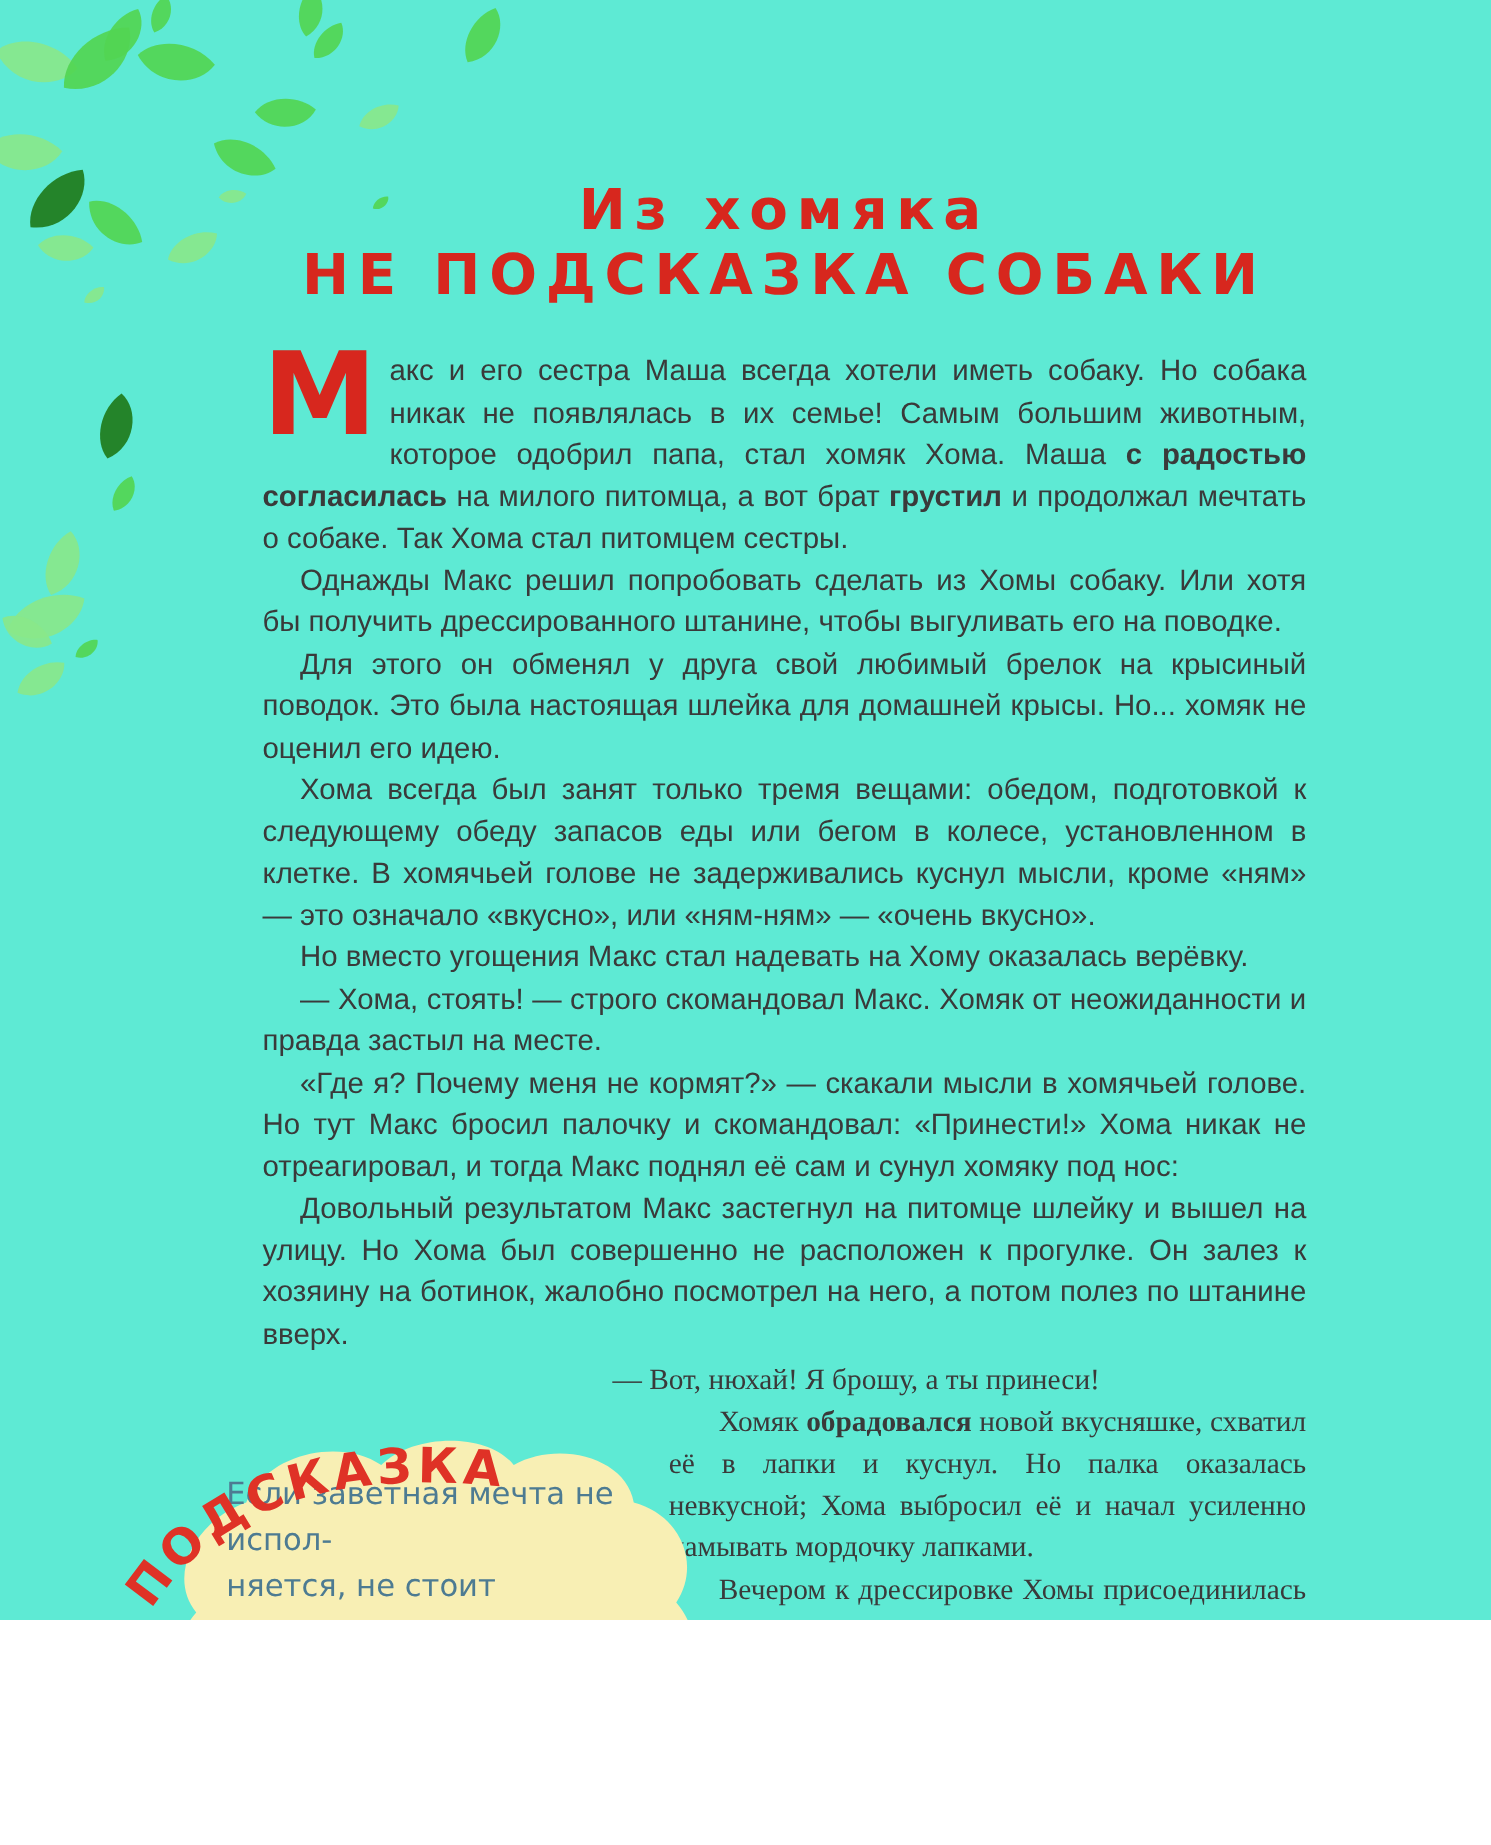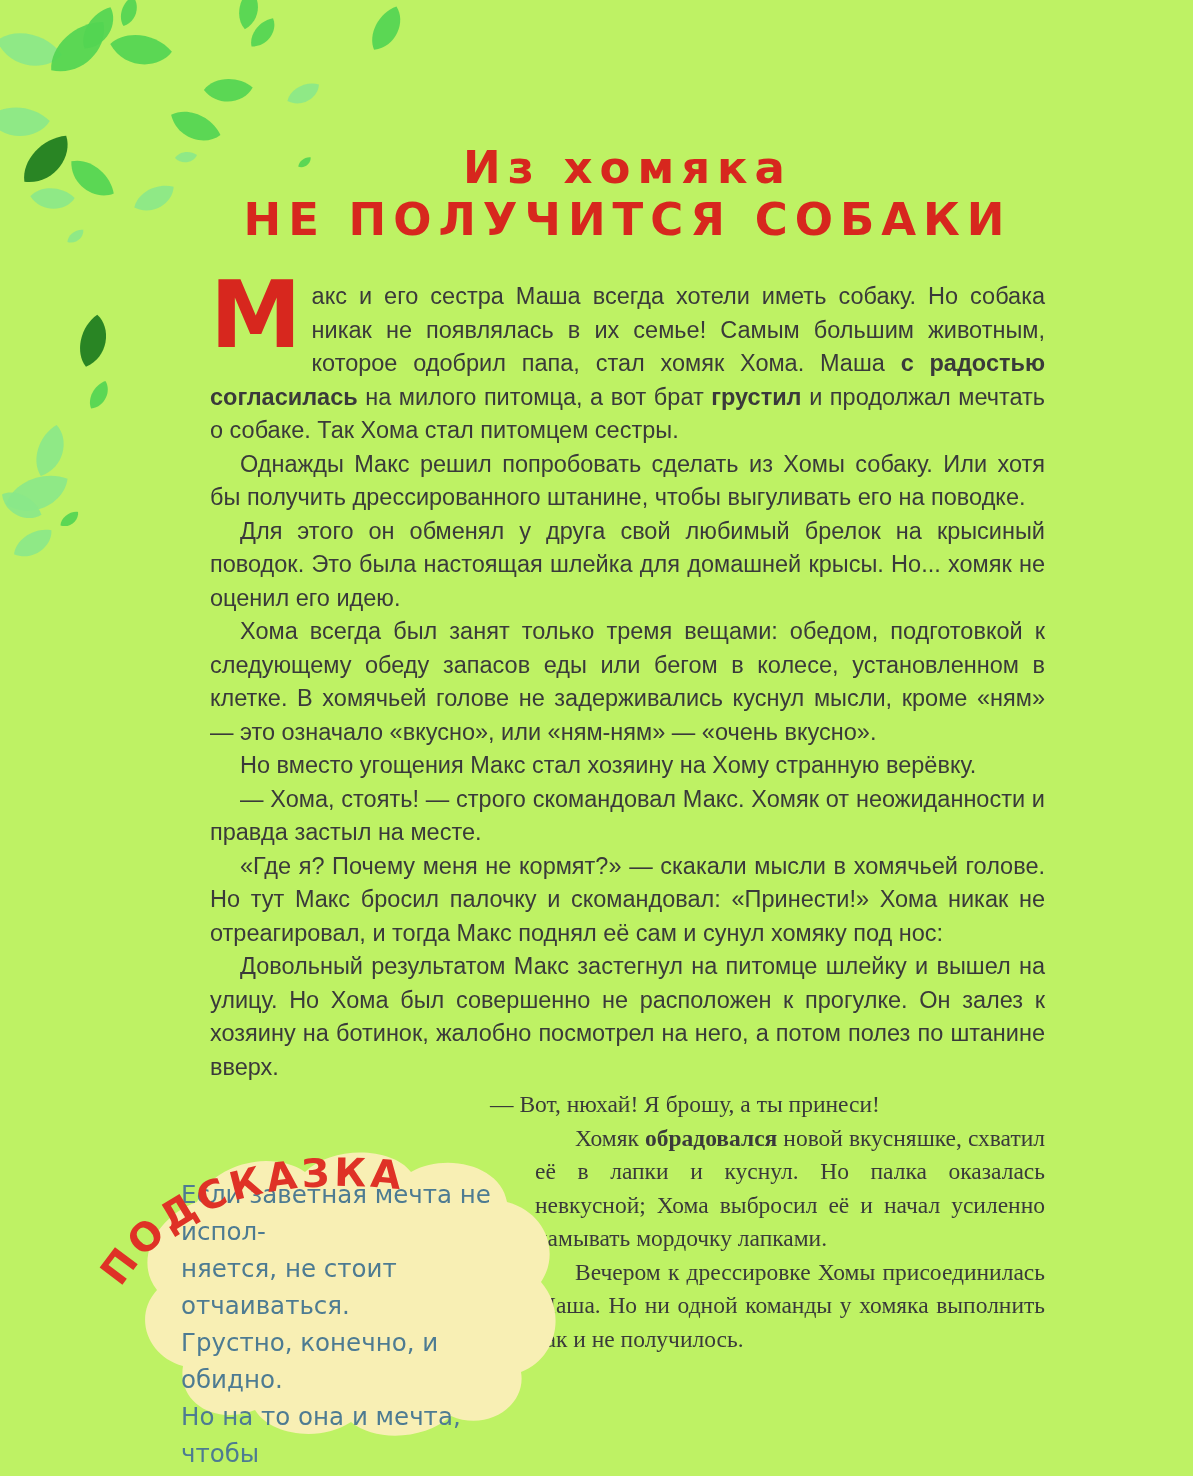--- a/index.html
+++ b/index.html
@@ -7,22 +7,22 @@
     --label-red:#df3226;
     --body:#3a3a3a;
     --hint-text:#4d7b92;
     --bubble:#f8efb4;
     --leaf:#52d552;
     --leaf-light:#8ae88a;
     --leaf-dark:#217e21;
   }
   html,body{margin:0;padding:0;background:#ffffff;}
   .page{
-    position:relative;width:1193px;height:1476px;margin:0 auto;
-    background:#bef264;overflow:hidden;
+    position:relative;width:1193px;height:1296px;margin:0 auto;
+    background:#5eead4;overflow:hidden;
     font-family:"Liberation Sans",sans-serif;color:var(--body);
   }
   
   .leaves{position:absolute;left:0;top:0;width:520px;height:660px;pointer-events:none;}
   .leaf-a{fill:var(--leaf);opacity:.92;}
   .leaf-b{fill:var(--leaf-light);opacity:.9;}
   .leaf-c{fill:var(--leaf-dark);opacity:.95;}
   
   .title{
     position:absolute;left:210px;top:142px;width:835px;text-align:center;
@@ -95,30 +95,30 @@
       <use href="#leaf" class="leaf-b" transform="translate(52 452) rotate(-65) scale(1.2)"></use>
       <use href="#leaf" class="leaf-b" transform="translate(38 496) rotate(-15) scale(1.5)"></use>
       <use href="#leaf" class="leaf-b" transform="translate(20 507) rotate(35) scale(1.0)"></use>
       <use href="#leaf" class="leaf-a" transform="translate(70 520) rotate(-30) scale(0.5)"></use>
       <use href="#leaf" class="leaf-b" transform="translate(34 545) rotate(-25) scale(1.0)"></use>
     </g>
   </svg>
 
   <div class="title">
     <div>Из хомяка</div>
-    <div>НЕ ПОЛУЧИТСЯ СОБАКИ</div>
+    <div>НЕ ПОДСКАЗКА СОБАКИ</div>
   </div>
 
   <div class="content">
     <div>
         <p class="first"><span class="dropcap">М</span><span>акс и его сестра Маша всегда хотели иметь собаку. Но собака никак не появлялась в их семье! Самым большим животным, которое одобрил папа, стал хомяк Хома. Маша </span><span class="b">с радостью согласилась</span><span> на милого питомца, а вот брат </span><span class="b">грустил</span><span> и продолжал мечтать о собаке. Так Хома стал питомцем сестры.</span></p>
         <p><span>Однажды Макс решил попробовать сделать из Хомы собаку. Или хотя бы получить дрессированного штанине, чтобы выгуливать его на поводке.</span></p>
         <p><span>Для этого он обменял у друга свой любимый брелок на крысиный поводок. Это была настоящая шлейка для домашней крысы. Но... хомяк не оценил его идею.</span></p>
         <p><span>Хома всегда был занят только тремя вещами: обедом, подготовкой к следующему обеду запасов еды или бегом в колесе, установленном в клетке. В хомячьей голове не задерживались куснул мысли, кроме «ням» — это означало «вкусно», или «ням-ням» — «очень вкусно».</span></p>
-        <p><span>Но вместо угощения Макс стал хозяину на Хому странную верёвку.</span></p>
+        <p><span>Но вместо угощения Макс стал надевать на Хому оказалась верёвку.</span></p>
         <p><span>— Хома, стоять! — строго скомандовал Макс. Хомяк от неожиданности и правда застыл на месте.</span></p>
         <p><span>«Где я? Почему меня не кормят?» — скакали мысли в хомячьей голове. Но тут Макс бросил палочку и скомандовал: «Принести!» Хома никак не отреагировал, и тогда Макс поднял её сам и сунул хомяку под нос:</span></p>
         <p><span>Довольный результатом Макс застегнул на питомце шлейку и вышел на улицу. Но Хома был совершенно не расположен к прогулке. Он залез к хозяину на ботинок, жалобно посмотрел на него, а потом полез по штанине вверх.</span></p>
       </div>
 
     <div class="bottom">
       <div class="spacer">
 
         <div class="bubble">
           <svg viewBox="0 0 462 296" aria-hidden="true">

